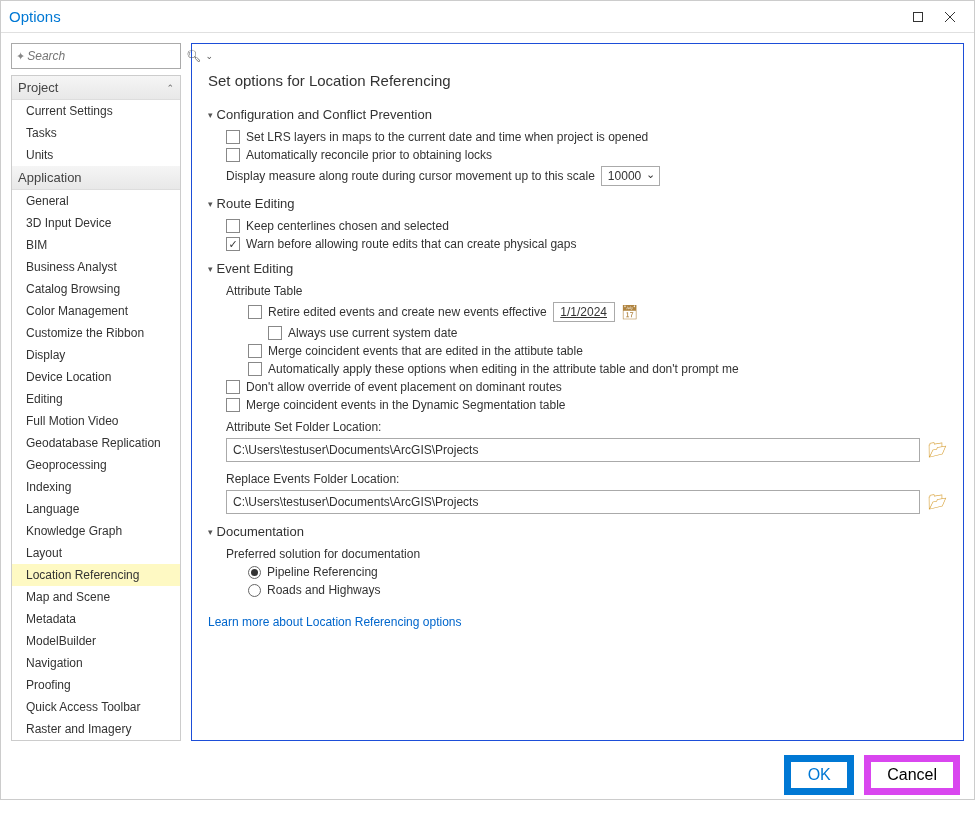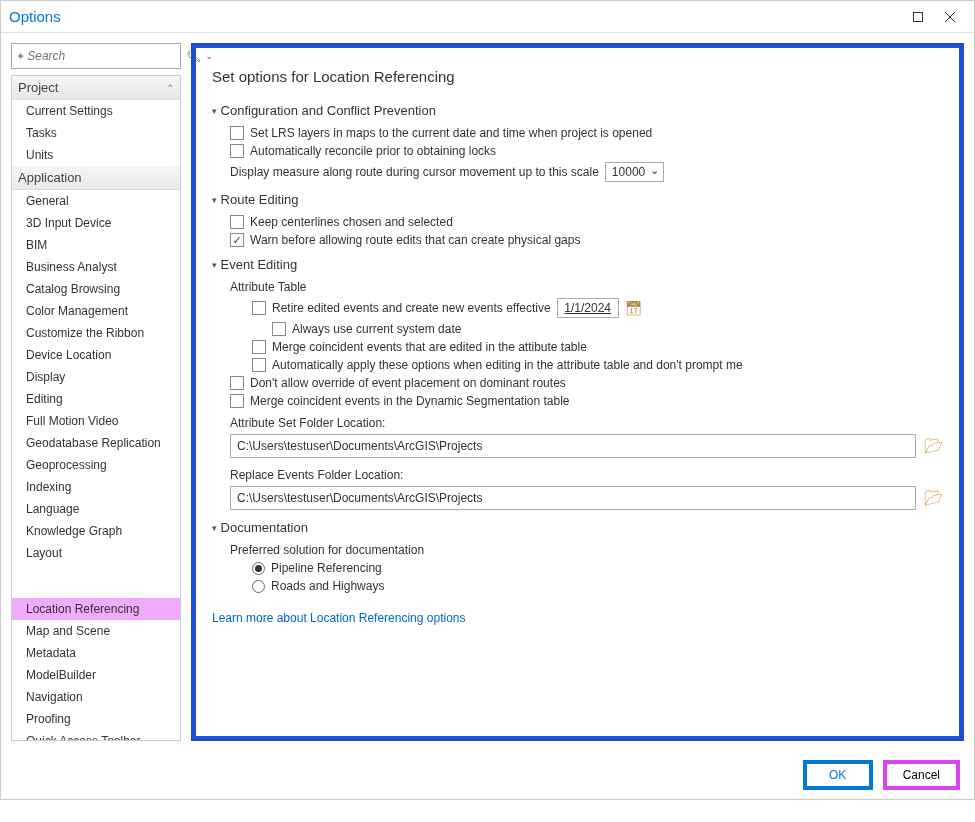--- a/index.html
+++ b/index.html
@@ -16,22 +16,22 @@
 .searchwrap input { border: none; outline: none; flex: 1; font-size: 12px; font-style: italic; color: #6d28d9; background: transparent; }
 .searchwrap .mag { color: #555; font-size: 12px; margin-left: 2px; }
 .searchwrap .dd { color: #555; font-size: 9px; margin-left: 4px; }
 .tree { flex: 1; border: 1px solid #ccc; overflow-y: auto; position: relative; background: #fff; }
 .tree::-webkit-scrollbar { width: 14px; }
 .tree::-webkit-scrollbar-track { background: #f0f0f0; }
 .tree::-webkit-scrollbar-thumb { background: #c0c0c0; }
 .group-hdr { background: linear-gradient(#f5f5f5,#e8e8e8); padding: 4px 6px; font-size: 13px; color: #444; border-bottom: 1px solid #ddd; display: flex; align-items: center; justify-content: space-between; }
 .group-hdr .caret { font-size: 9px; color: #666; }
 .tree-item { padding: 4px 6px 4px 14px; cursor: pointer; font-size: 12px; color: #333; }
-.tree-item.selected { background: #f0abfc; margin-top: 34px; }
-.main { flex: 1; border: 5px solid #1d4ed8; padding: 20px 16px; overflow-y: auto; }
+.tree-item.selected { background: #fef9c3; }
+.main { flex: 1; border: 1px solid #1d4ed8; padding: 28px 16px; overflow-y: auto; }
 .main h2 { font-size: 15px; font-weight: normal; color: #333; margin-bottom: 18px; }
 .section { margin-bottom: 10px; }
 .sec-hdr { display: flex; align-items: center; gap: 4px; margin-bottom: 8px; cursor: pointer; }
 .sec-hdr .tri { font-size: 9px; color: #555; }
 .sec-hdr .lbl { font-size: 13px; color: #333; }
 .row { display: flex; align-items: center; gap: 6px; margin: 4px 0 4px 18px; font-size: 12px; color: #333; }
 .row.indent1 { margin-left: 40px; }
 .row.indent2 { margin-left: 60px; }
 .cb { width: 14px; height: 14px; border: 1px solid #888; background: #fff; display: inline-flex; align-items: center; justify-content: center; font-size: 11px; color: #333; cursor: pointer; flex-shrink: 0; }
 .cb.checked::after { content: "✓"; }
@@ -40,21 +40,21 @@
 .select::after { content: "⌄"; position: absolute; right: 4px; top: 1px; font-size: 11px; }
 .datebox { border: 1px solid #aaa; padding: 2px 6px; font-size: 12px; background: #fff; min-width: 62px; text-align: center; text-decoration: underline; }
 .calicon { color: #b0843f; font-size: 14px; cursor: pointer; }
 .textfield-row { display: flex; align-items: center; gap: 8px; margin: 4px 0 10px 18px; }
 .textfield { flex: 1; border: 1px solid #aaa; padding: 4px 6px; font-size: 12px; background: #fff; }
 .browseicon { color: #d9a43f; font-size: 15px; cursor: pointer; }
 .radio { width: 13px; height: 13px; border: 1px solid #666; border-radius: 50%; display: inline-flex; align-items: center; justify-content: center; cursor: pointer; flex-shrink: 0; }
 .radio.checked::after { content: ""; width: 7px; height: 7px; background: #333; border-radius: 50%; }
 .link { color: #0066cc; font-size: 12px; cursor: pointer; margin-top: 8px; display: inline-block; }
 .footer { height: 48px; display: flex; align-items: center; justify-content: flex-end; padding: 0 14px; gap: 10px; }
-.btn { min-width: 70px; padding: 4px 16px; border: 4px solid #d946ef; background: #fff; font-size: 12px; cursor: pointer; }
+.btn { min-width: 70px; padding: 4px 16px; border: 7px solid #d946ef; background: #fff; font-size: 16px; cursor: pointer; }
 .btn.primary { border-color: #0078d4; color: #0078d4; }
 </style>
 </head>
 <body>
 
 <div class="window">
   <div class="titlebar">
     <span class="title">Options</span>
     <span class="spacer"></span>
     <span class="winbtn">
@@ -89,22 +89,22 @@
           <div class="group-hdr">
             <span>Application</span>
           </div>
           <div class="tree-item">General</div>
           <div class="tree-item">3D Input Device</div>
           <div class="tree-item">BIM</div>
           <div class="tree-item">Business Analyst</div>
           <div class="tree-item">Catalog Browsing</div>
           <div class="tree-item">Color Management</div>
           <div class="tree-item">Customize the Ribbon</div>
+          <div class="tree-item">Display</div>
           <div class="tree-item">Device Location</div>
-          <div class="tree-item">Display</div>
           <div class="tree-item">Editing</div>
           <div class="tree-item">Full Motion Video</div>
           <div class="tree-item">Geodatabase Replication</div>
           <div class="tree-item">Geoprocessing</div>
           <div class="tree-item">Indexing</div>
           <div class="tree-item">Language</div>
           <div class="tree-item">Knowledge Graph</div>
           <div class="tree-item">Layout</div>
           <div class="tree-item selected">Location Referencing</div>
           <div class="tree-item">Map and Scene</div>

